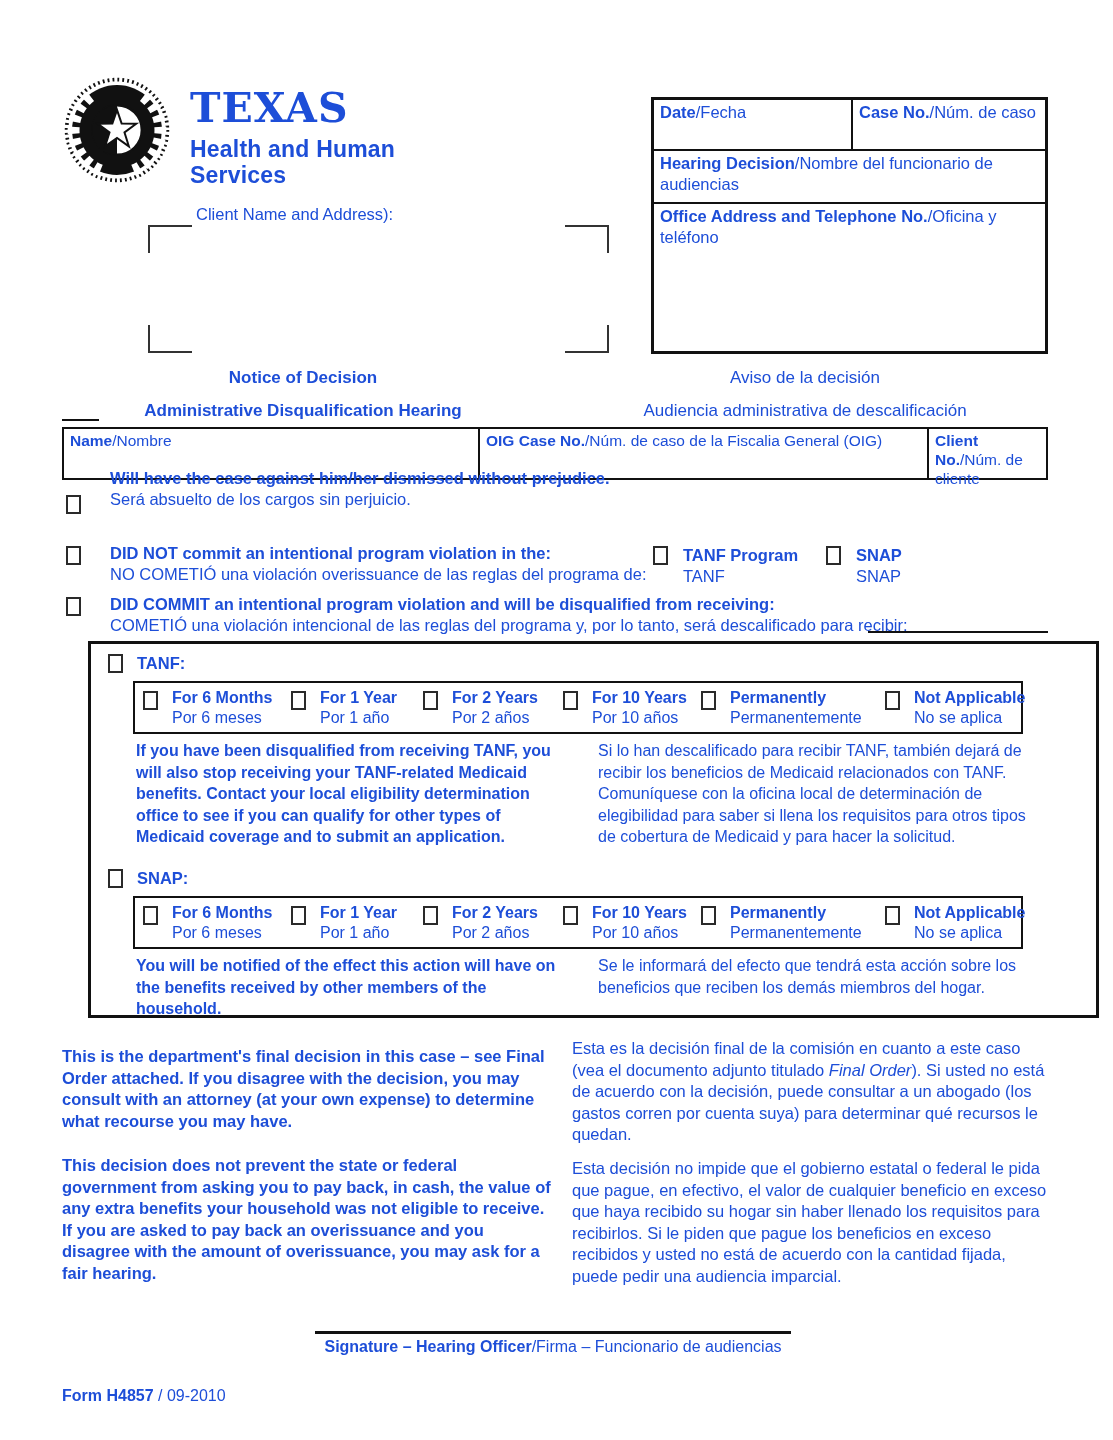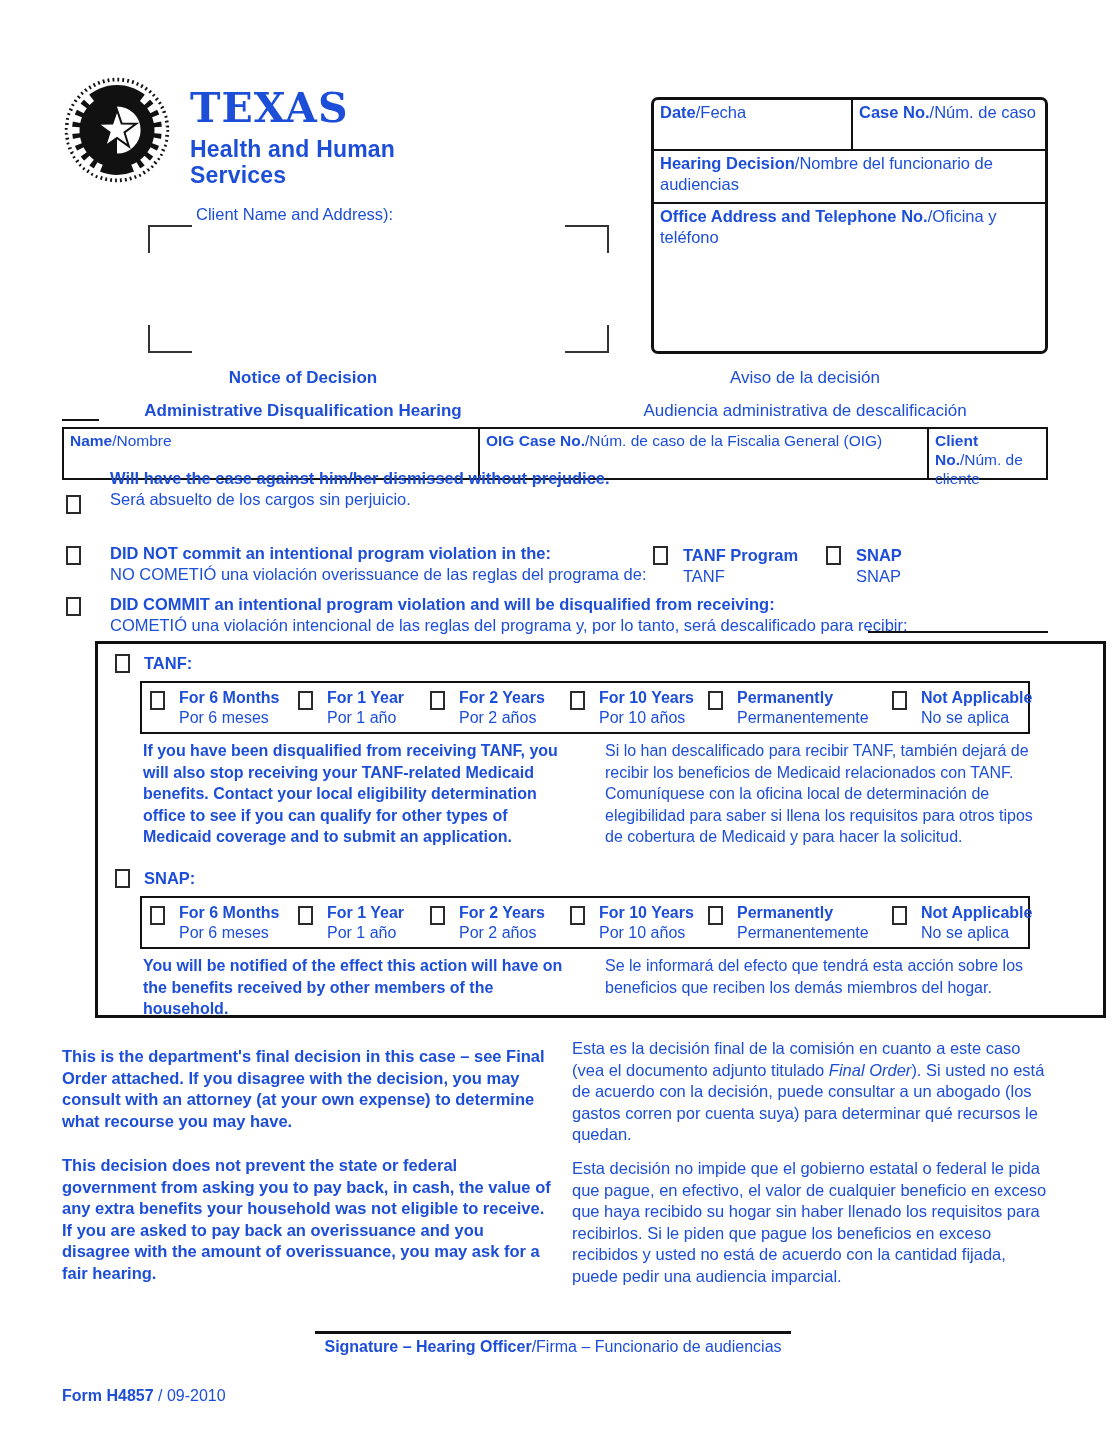--- a/index.html
+++ b/index.html
@@ -71,21 +71,21 @@
   </div>
 
   <div class="abs txt16" style="left:196px;top:204px;">Client Name and Address):</div>
   <div class="abs" style="left:148px;top:225px;width:461px;height:128px;">
     <div class="corner tl" style="left:0;top:0;"></div>
     <div class="corner tr" style="right:0;top:0;"></div>
     <div class="corner bl" style="left:0;bottom:0;"></div>
     <div class="corner br" style="right:0;bottom:0;"></div>
   </div>
 
-  <div class="abs infobox txt16" style="left:651px;top:97px;width:397px;height:257px;border-radius:7px;">
+  <div class="abs infobox txt16" style="left:651px;top:97px;width:397px;height:257px;">
     <div class="row1">
       <div class="cell-date">
         <span class="b">Date</span><span>/Fecha</span>
       </div>
       <div class="cell-case">
         <span class="b">Case No.</span><span>/Núm. de caso</span>
       </div>
     </div>
     <div class="row2">
       <span class="b">Hearing Decision</span><span>/Nombre del funcionario de audiencias</span>
@@ -139,21 +139,21 @@
     <div>SNAP</div>
   </div>
 
   <div class="cb" style="left:66px;top:597px;"></div>
   <div class="abs txt16" style="left:110px;top:594px;width:900px;">
     <div class="b">DID COMMIT an intentional program violation and will be disqualified from receiving:</div>
     <div>COMETIÓ una violación intencional de las reglas del programa y, por lo tanto, será descalificado para recibir:</div>
   </div>
   <div class="abs hline" style="left:868px;top:631px;width:180px;height:2px;"></div>
 
-  <div class="abs bigbox" style="left:95px;top:641px;width:1011px;height:377px;">
+  <div class="abs bigbox" style="left:88px;top:641px;width:1011px;height:377px;">
 
     <div class="cb" style="left:17px;top:10px;"></div>
     <div class="abs b txt16" style="left:46px;top:9px;">TANF:</div>
 
     <div class="durbox" style="left:42px;top:37px;width:890px;height:53px;">
       <div class="durgroup" style="left:8px;">
           <div class="dcb"></div>
           <div class="dtxt">
             <div class="b">For 6 Months</div>
             <div>Por 6 meses</div>

